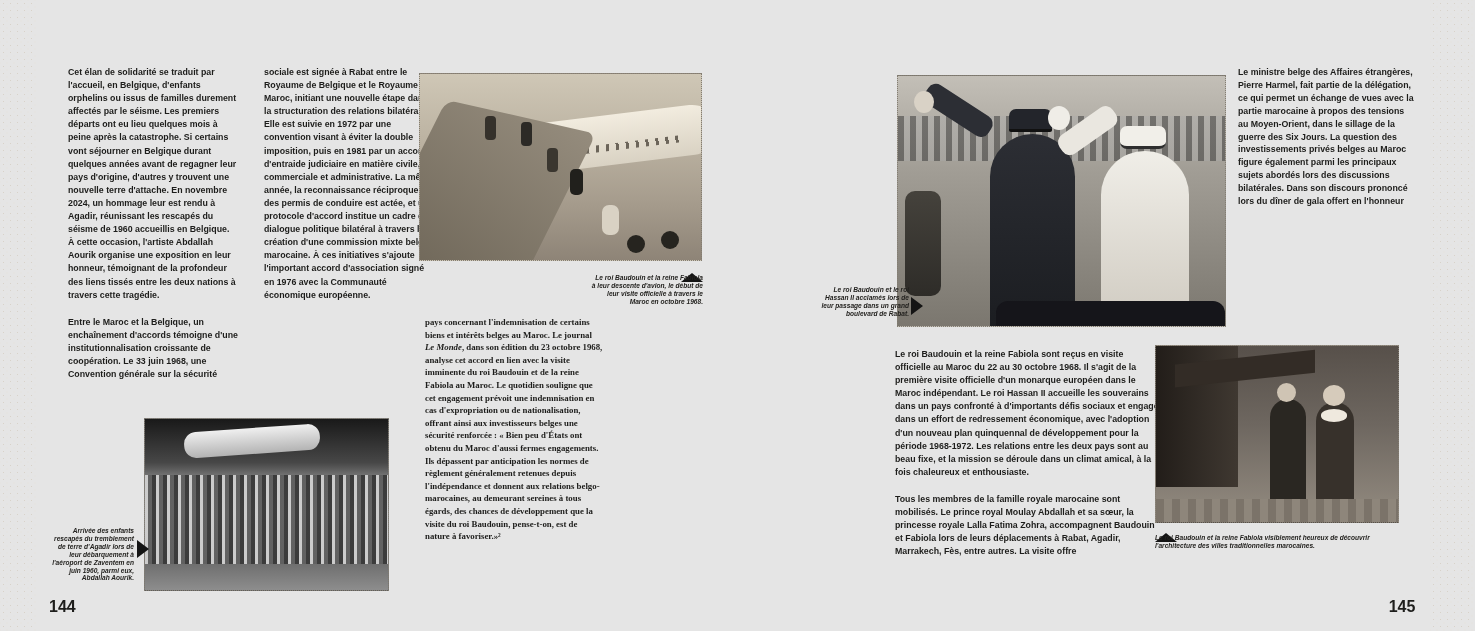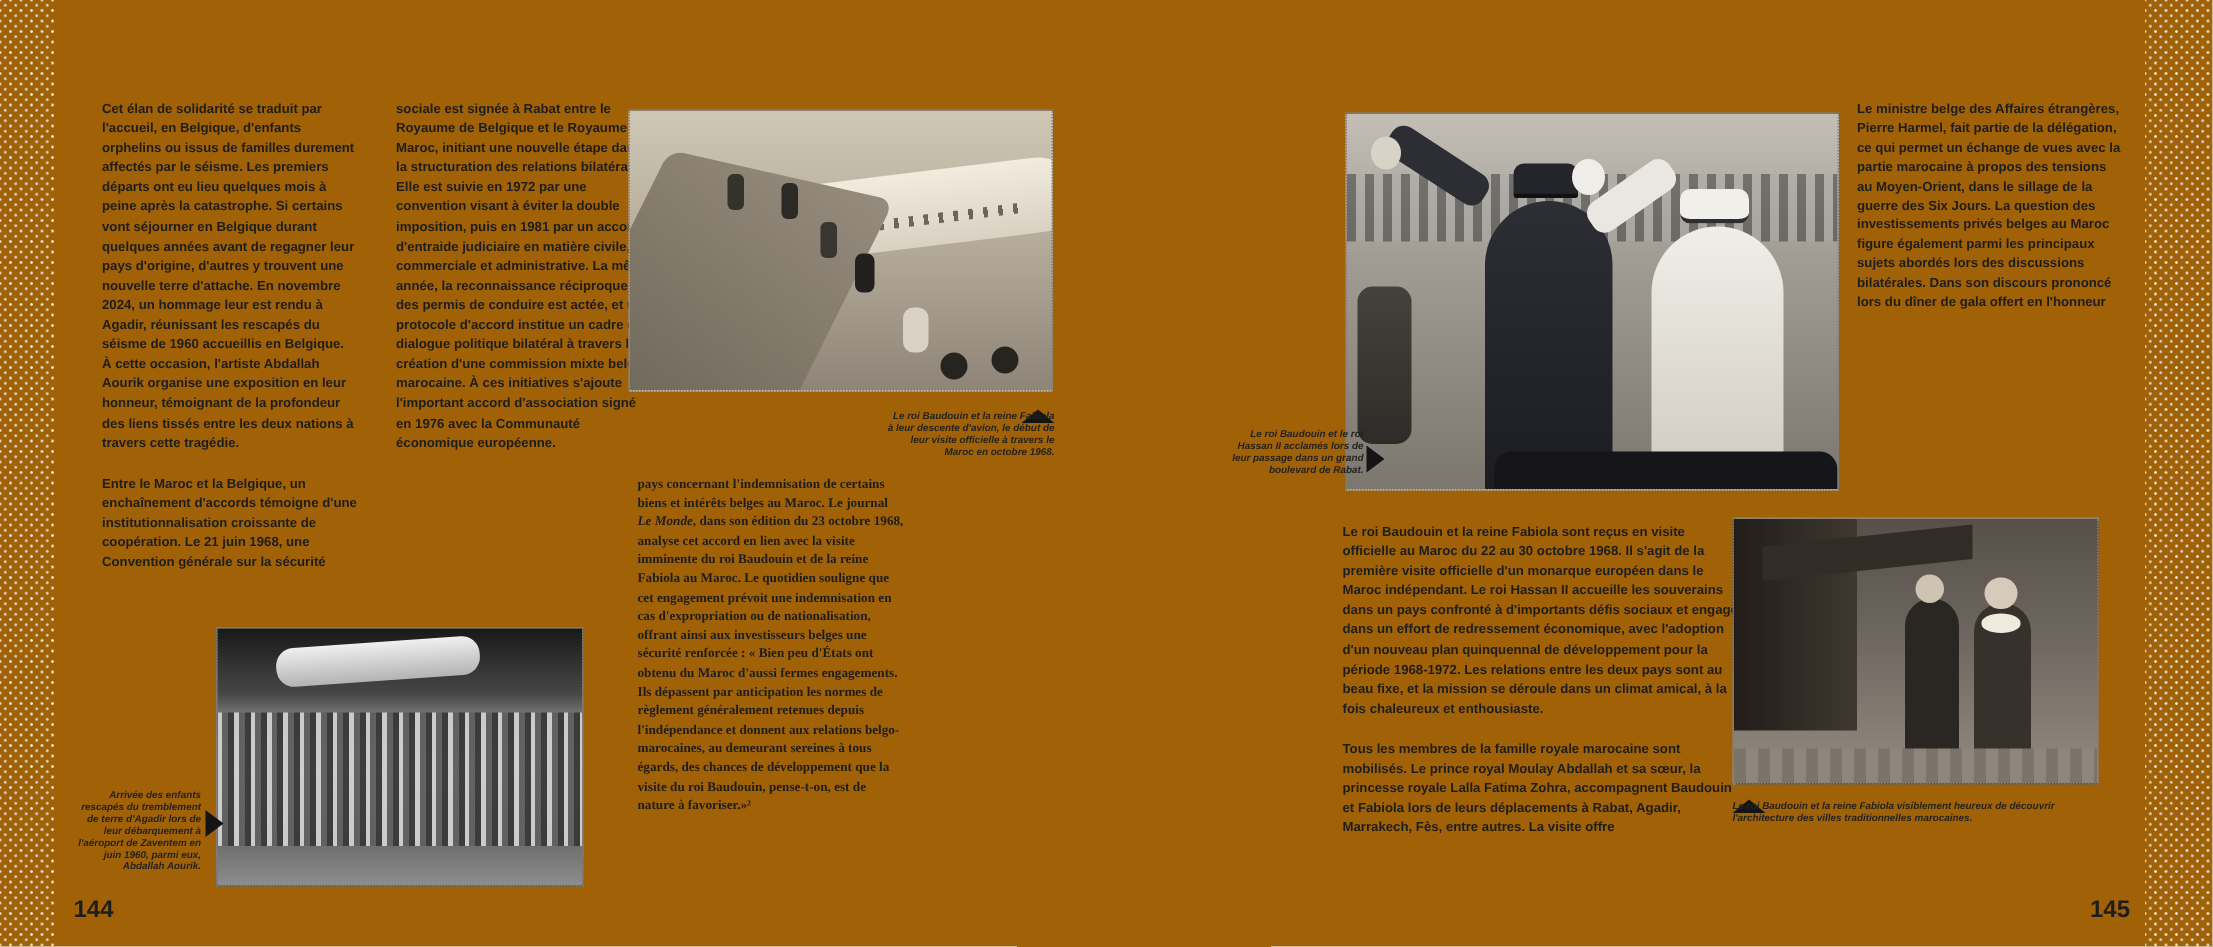--- a/index.html
+++ b/index.html
@@ -1,18 +1,18 @@
 <!DOCTYPE html>
 <html lang="fr"><head>
 <meta charset="utf-8">
 <style>
   html,body{margin:0;padding:0;background:#ffffff;}
   #spread{
     position:relative;width:1475px;height:631px;overflow:hidden;
-    background:#a16207;color:#1d1d1b;
+    background:#e5e5e5;color:#1d1d1b;
     font-family:"Liberation Sans", sans-serif;
   }
   .edge-dots{
     position:absolute;top:0;height:631px;
     background-image:
       radial-gradient(circle,#d8d2c9 0.8px,transparent 1px),
       radial-gradient(circle,#e6e1d8 0.8px,transparent 1px);
     background-size:7px 7px,7px 7px;
     background-position:0 0,3.5px 3.5px;
   }
@@ -100,33 +100,33 @@
   #cap-medina{left:1155px;top:526px;width:252px;}
 
   .tri-up{width:0;height:0;border-left:11px solid transparent;border-right:11px solid transparent;border-bottom:9px solid #141414;margin-bottom:5px;}
   .tri-up.align-right{margin-left:auto;}
   .tri-right{position:absolute;width:0;height:0;border-top:9px solid transparent;border-bottom:9px solid transparent;border-left:12px solid #141414;}
   #tri-children{left:137px;top:540px;}
   #tri-boulevard{left:911px;top:297px;}
 
   .page-number{position:absolute;font-size:16px;font-weight:bold;color:#1d1d1b;}
   #pn-144{left:49px;top:598px;}
-  #pn-145{left:1384px;top:598px;width:36px;text-align:right;}
+  #pn-145{left:1384px;top:598px;width:36px;text-align:center;}
 </style>
 </head>
 <body>
 
 <div id="spread">
 
   <div class="edge-dots left"></div>
   <div class="edge-dots right"></div>
 
   <div class="col body-text" id="col1">
     <p class="para">Cet élan de solidarité se traduit par l'accueil, en Belgique, d'enfants orphelins ou issus de familles durement affectés par le séisme. Les premiers départs ont eu lieu quelques mois à peine après la catastrophe. Si certains vont séjourner en Belgique durant quelques années avant de regagner leur pays d'origine, d'autres y trouvent une nouvelle terre d'attache. En novembre 2024, un hommage leur est rendu à Agadir, réunissant les rescapés du séisme de 1960 accueillis en Belgique. À cette occasion, l'artiste Abdallah Aourik organise une exposition en leur honneur, témoignant de la profondeur des liens tissés entre les deux nations à travers cette tragédie.</p>
-    <p class="para">Entre le Maroc et la Belgique, un enchaînement d'accords témoigne d'une institutionnalisation croissante de coopération. Le 21 juin 1968, une Convention générale sur la sécurité</p>
+    <p class="para">Entre le Maroc et la Belgique, un enchaînement d'accords témoigne d'une institutionnalisation croissante de coopération. Le 33 juin 1968, une Convention générale sur la sécurité</p>
   </div>
 
   <div class="col body-text" id="col2">
     <p class="para">sociale est signée à Rabat entre le Royaume de Belgique et le Royaume du Maroc, initiant une nouvelle étape dans la structuration des relations bilatérales. Elle est suivie en 1972 par une convention visant à éviter la double imposition, puis en 1981 par un accord d'entraide judiciaire en matière civile, commerciale et administrative. La même année, la reconnaissance réciproque des permis de conduire est actée, et un protocole d'accord institue un cadre de dialogue politique bilatéral à travers la création d'une commission mixte belgo-marocaine. À ces initiatives s'ajoute l'important accord d'association signé en 1976 avec la Communauté économique européenne.</p>
   </div>
 
   <div class="col body-text" id="col3">
     <p class="para">
       <span>pays concernant l'indemnisation de certains biens et intérêts belges au Maroc. Le journal </span><span class="italic">Le Monde</span><span>, dans son édition du 23 octobre 1968, analyse cet accord en lien avec la visite imminente du roi Baudouin et de la reine Fabiola au Maroc. Le quotidien souligne que cet engagement prévoit une indemnisation en cas d'expropriation ou de nationalisation, offrant ainsi aux investisseurs belges une sécurité renforcée : « Bien peu d'États ont obtenu du Maroc d'aussi fermes engagements. Ils dépassent par anticipation les normes de règlement généralement retenues depuis l'indépendance et donnent aux relations belgo-marocaines, au demeurant sereines à tous égards, des chances de développement que la visite du roi Baudouin, pense-t-on, est de nature à favoriser.»²</span>
     </p>

